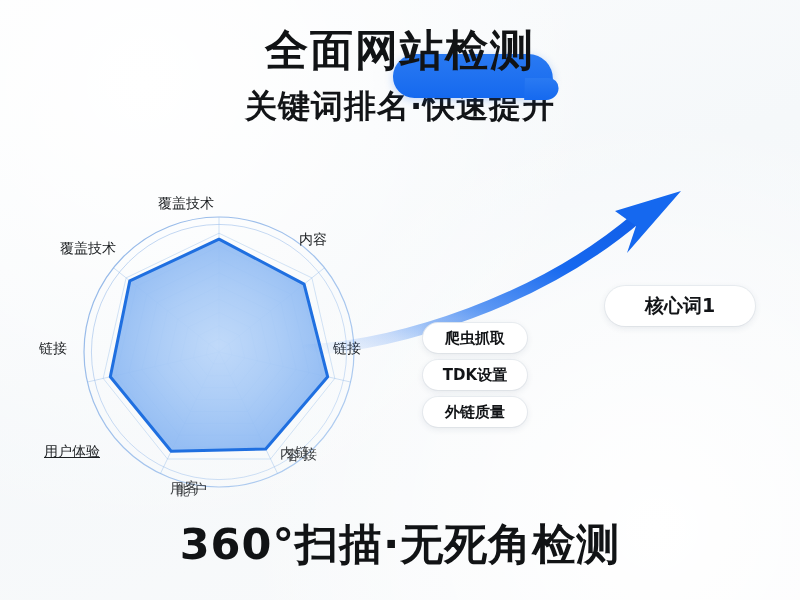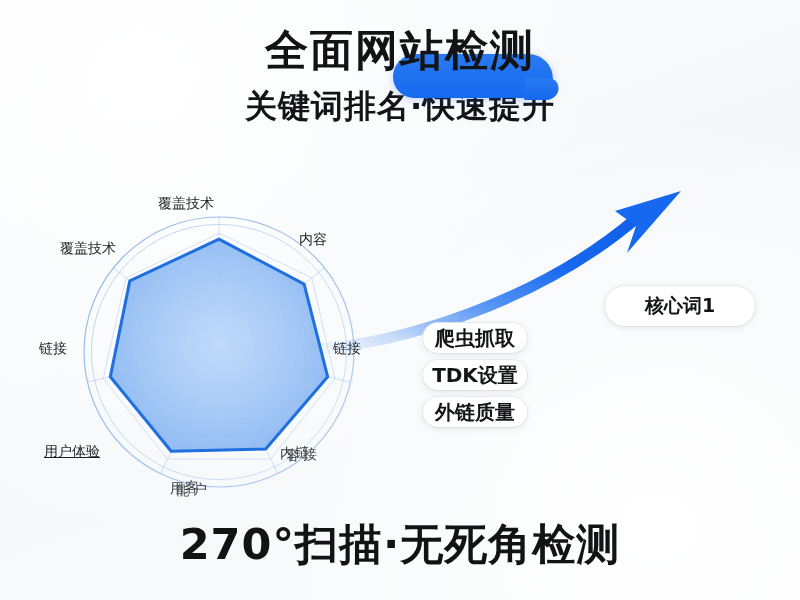--- a/index.html
+++ b/index.html
@@ -65,21 +65,21 @@
   
   .pill{
     position:absolute;
     background:#ffffff;
     border-radius:22px;
     display:flex;align-items:center;justify-content:center;
     color:#121417;font-weight:700;
     font-family:"DejaVu Sans","Liberation Sans",sans-serif;
     box-shadow:0 2px 7px rgba(40,60,90,.10), 0 0 0 1px rgba(235,238,242,.9);
   }
-  .pill-sm{font-size:20px;height:30px;width:104px;}
+  .pill-sm{font-size:15px;height:30px;width:104px;}
   .pill-lg{font-size:19px;height:40px;width:150px;}
 
   
   .footline{
     position:absolute;left:0;right:0;bottom:26px;text-align:center;
     font-size:43px;font-weight:700;color:#111315;letter-spacing:1px;
     font-family:"DejaVu Sans","Liberation Sans",sans-serif;
   }
 </style>
 </head>
@@ -158,15 +158,15 @@
       <path d="M381,6 L315,26 L336,41 L327,68 Z" fill="#1568ef"></path>
     </svg>
   </div>
 
   <div class="pill pill-sm" style="left:423px;top:323px;">爬虫抓取</div>
   <div class="pill pill-sm" style="left:423px;top:360px;">TDK设置</div>
   <div class="pill pill-sm" style="left:423px;top:397px;">外链质量</div>
 
   <div class="pill pill-lg" style="left:605px;top:266px;margin-top:20px;">核心词1</div>
 
-  <div class="footline">270°扫描·无死角检测</div>
+  <div class="footline">360°扫描·无死角检测</div>
 
 </div>
 
 </body></html>

